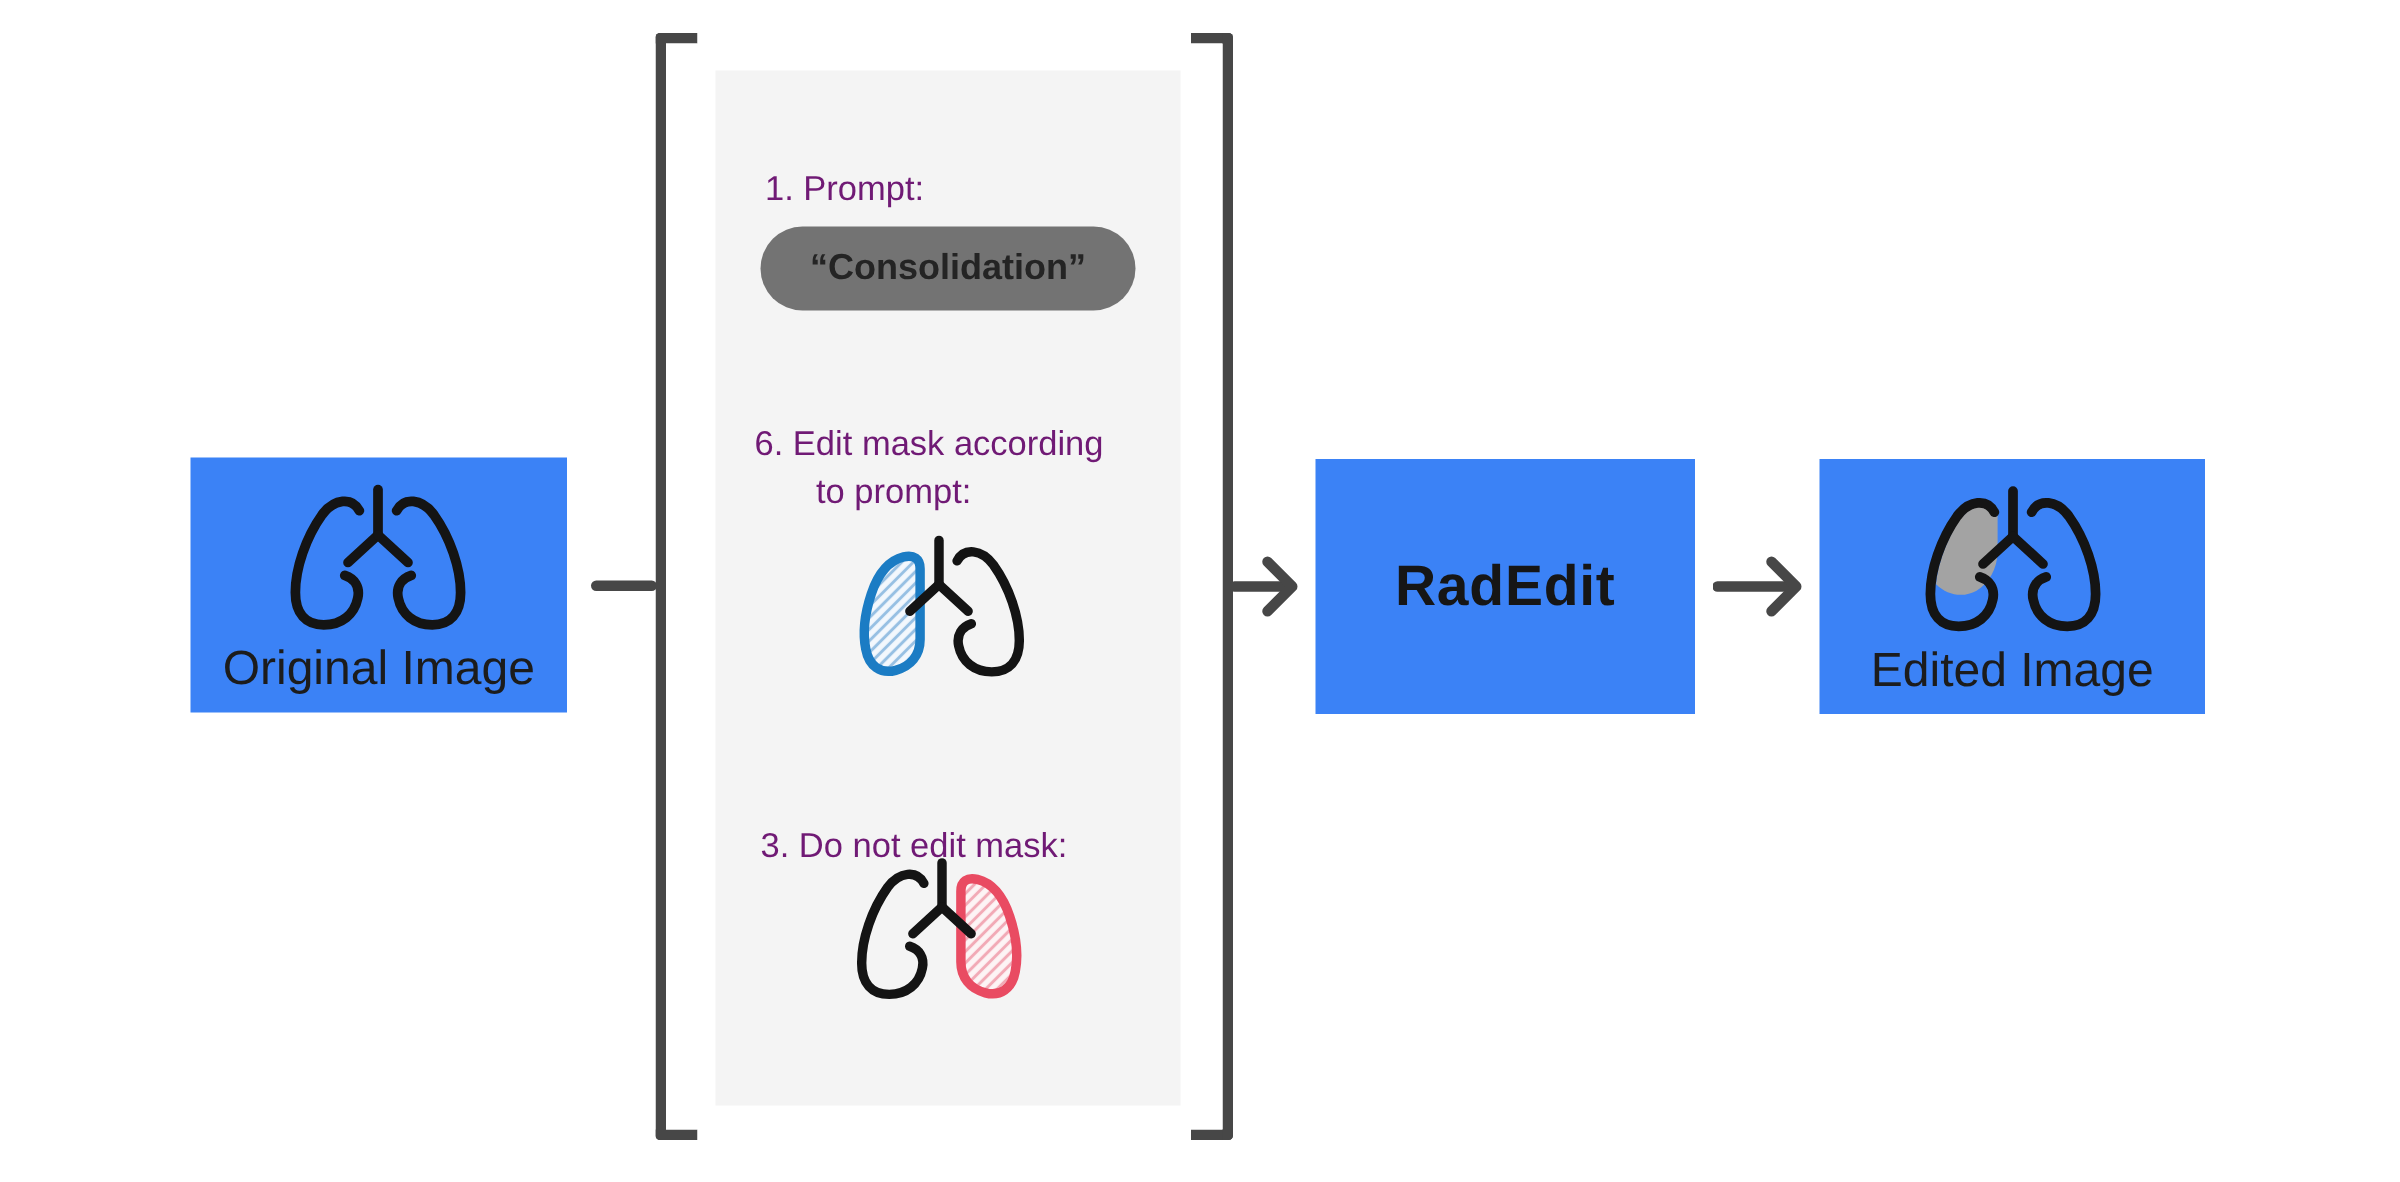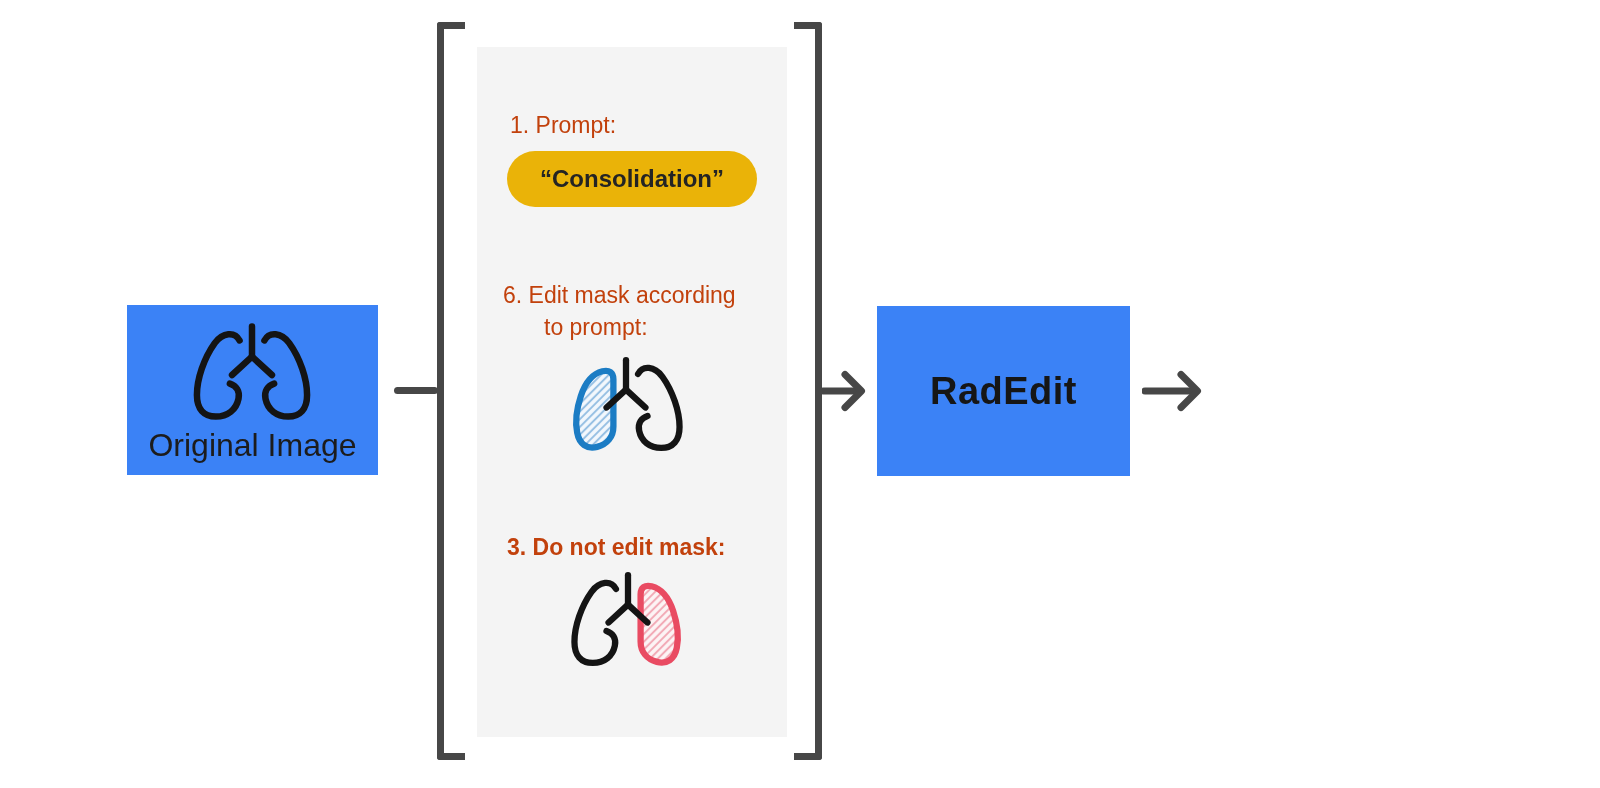--- a/index.html
+++ b/index.html
@@ -21,29 +21,29 @@
   .connector { position:absolute; left:394px; top:387px; width:44px; height:7px;
                background:#474747; border-radius:4px; }
 
   .bracket { position:absolute; top:22px; width:28px; height:738px;
              border:7px solid #474747; box-sizing:border-box; }
   .bracket-left  { left:437px; border-right:none; border-radius:3px 0 0 3px; }
   .bracket-right { left:794px; border-left:none;  border-radius:0 3px 3px 0; }
 
   .panel { position:absolute; left:477px; top:47px; width:310px; height:690px;
            background:#f4f4f4; }
-  .step-label { position:absolute; font-size:23px; line-height:32px; color:#c2410c; }
+  .step-label { position:absolute; font-size:23px; line-height:32px; color:#701a75; }
   #step1-label { left:33px; top:62px; }
   .prompt-pill { position:absolute; left:30px; top:104px; width:250px; height:56px;
-                 background:#eab308; border-radius:28px;
+                 background:#737373; border-radius:28px;
                  display:flex; align-items:center; justify-content:center;
                  font-size:24px; font-weight:700; color:#242424; }
   #step2-label { left:26px; top:232px; }
   #step2-line2 { display:block; margin-left:41px; }
-  #step3-label { left:30px; top:484px;font-weight:bold; }
+  #step3-label { left:30px; top:500px; }
 
   .panel-icon { position:absolute; }
   #icon-edit-mask   { left:86px;  top:308px; }
   #icon-keep-mask   { left:88px;  top:523px; }
 
   .arrow { position:absolute; }
   #arrow-1 { left:820px;  top:368px; }
   #arrow-2 { left:1142px; top:368px; }
 </style>
 </head>
@@ -126,14 +126,27 @@
     <span class="model-label">RadEdit</span>
   </div>
 
   <svg class="arrow" id="arrow-2" width="64" height="46" viewBox="0 0 64 46">
     <g fill="none" stroke="#474747" stroke-width="7" stroke-linecap="round" stroke-linejoin="round">
       <path d="M3 23 H53"></path>
       <path d="M39 6.5 L55.5 23 L39 39.5"></path>
     </g>
   </svg>
 
+  <div class="box" id="box-edited">
+    <svg class="box-icon" style="left:64px; top:16px;" width="130" height="108" viewBox="0 0 120 100">
+      <path d="M49 14 C39 10 29 17.5 23 29.5 C18 39 13.5 51 12.5 62.5 C19.5 69.5 29.5 71 37.5 66.5 C45.5 61.5 50 53 50.5 43 L50.5 21 C50.5 16 50 14.2 49 14 Z" fill="#A3A3A3"></path>
+      <g fill="none" stroke="#141414" stroke-width="6" stroke-linecap="round" stroke-linejoin="round">
+        <path d="M60 5 V33"></path>
+        <path d="M60 33 L41.5 50"></path>
+        <path d="M60 33 L78.5 50"></path>
+        <path d="M48.5 18 C44 9.5 33 10.5 25.5 20.5 C15.5 34.5 9 53.5 9 68.5 C9 81.5 15.5 88.5 26.5 88.5 C37.5 88.5 45.5 82 47.5 72 C49 65 45.5 60 39.5 58"></path>
+        <path d="M71.5 18 C76 9.5 87 10.5 94.5 20.5 C104.5 34.5 111 53.5 111 68.5 C111 81.5 104.5 88.5 93.5 88.5 C82.5 88.5 74.5 82 72.5 72 C71 65 74.5 60 80.5 58"></path>
+      </g>
+    </svg>
+    <div class="box-label">Edited Image</div>
+  </div>
 
 </div>
 
 </body></html>

